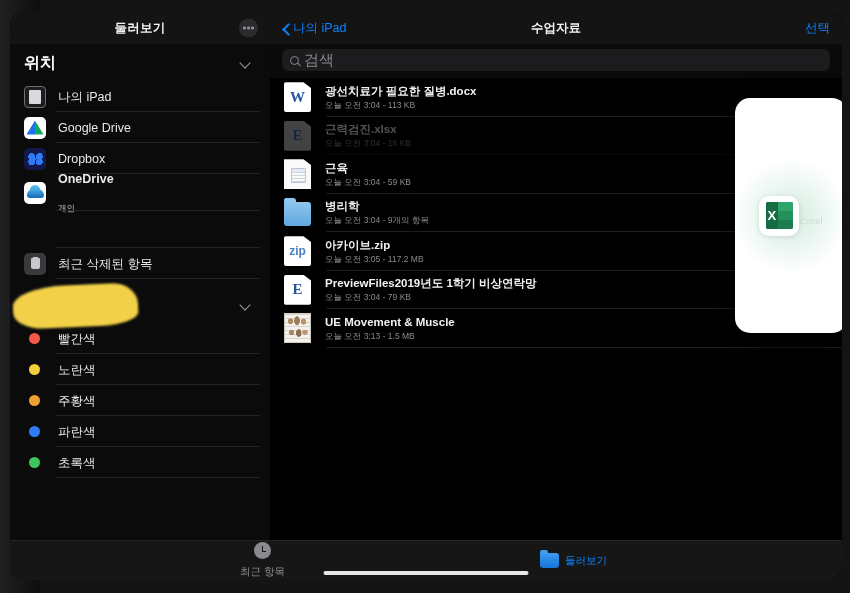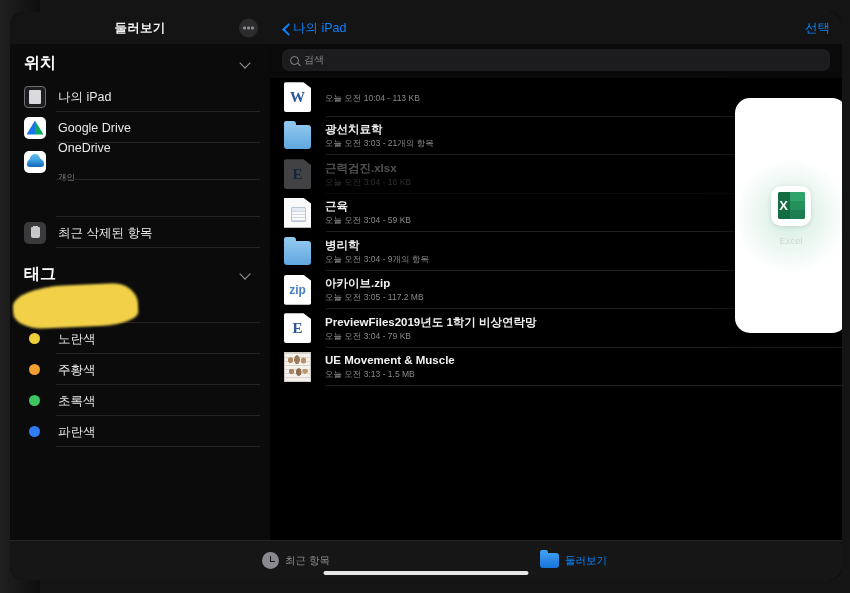--- a/index.html
+++ b/index.html
@@ -75,21 +75,21 @@
   .sb-row {
     display: flex; align-items: center;
     height: 31px; padding: 0 14px;
     position: relative;
     margin-left: 0;
   }
   .sb-row::after {
     content: ""; position: absolute; left: 46px; right: 10px; bottom: 0;
     height: 1px; background: #242424;
   }
-  .sb-row.tall { height: 37px; }
+  .sb-row.tall { height: 37px; font-weight: bold; }
   .sb-icon { width: 22px; height: 22px; flex: none; margin-right: 12px; border-radius: 5px; position: relative; overflow: hidden;}
   .sb-text { display:flex; flex-direction:column; justify-content:center;}
   .sb-label { font-size: 12.5px; color: #e9e9ea; line-height: 14px;}
   .sb-sub { font-size: 8.5px; color: #8a8a8e; line-height: 11px; margin-top:17px;}
 
   
   .ic-ipad { background:#1d1d1f; border:1.6px solid #6e6e73; border-radius:4px; }
   .ic-ipad::after{content:"";position:absolute;inset:3px 4px;background:#d9d9de;border-radius:1px;}
   .ic-gdrive { background:#ffffff; }
   .ic-gdrive::after{
@@ -176,21 +176,21 @@
   }
   #select-button { margin-left:auto; color:#0a84ff; font-size:12.5px; z-index:2;}
 
   #search-wrap { padding: 5px 12px 7px 12px; background:#0a0a0a; flex:none;}
   #search-field {
     height: 22px; border-radius: 7px; background:#1c1c1e;
     display:flex; align-items:center; padding: 0 8px; gap:5px;
   }
   .search-glass { width:9px;height:9px;border:1.3px solid #8a8a8e;border-radius:50%;position:relative;flex:none;}
   .search-glass::after{content:"";position:absolute;right:-3.2px;bottom:-2.2px;width:4px;height:1.3px;background:#8a8a8e;transform:rotate(45deg);}
-  #search-placeholder { font-size:10px; color:#8a8a8e;}
+  #search-placeholder { font-size:15px; color:#8a8a8e;}
 
   #file-list { flex:1; overflow:hidden; position:relative;}
   .file-row {
     display:flex; align-items:center; height:38.5px;
     padding: 0 12px 0 14px; position:relative;
   }
   .file-row::after{
     content:"";position:absolute;left:56px;right:0;bottom:0;height:1px;background:#1f1f1f;
   }
   .file-row.dimmed { opacity: 0.33; }
@@ -248,21 +248,21 @@
 
   
   #tab-bar {
     position:absolute; left:0; bottom:0; width:832px; height:40px;
     background:#161616;
     display:flex; align-items:center;
     border-top:1px solid #242424;
     z-index: 5;
   }
   .tab-item { display:flex; align-items:center; gap:6px; position:absolute; }
-  #tab-recents { left: 252px; }
+  #tab-recents { left: 230px; flex-direction: column; }
   #tab-browse { left: 530px; }
   .tab-label { font-size:10.5px;}
   #tab-recents .tab-label { color:#8a8a8e;}
   #tab-browse .tab-label { color:#0a84ff;}
   .ic-clock {
     width:17px;height:17px;border-radius:50%;background:#8a8a8e;position:relative;
   }
   .ic-clock::after{content:"";position:absolute;left:8px;top:4px;width:1.3px;height:5px;background:#161616;}
   .ic-clock::before{content:"";position:absolute;left:8px;top:8.5px;width:4.5px;height:1.3px;background:#161616;}
   .ic-folder-blue {
@@ -279,21 +279,21 @@
     z-index: 9;
   }
 
   
   #excel-card {
     position:absolute; left:725px; top:86px;
     width:112px; height:235px;
     background:#ffffff; border-radius:15px;
     z-index: 30;
     box-shadow: 0 8px 28px rgba(0,0,0,.65);
-    display:flex; flex-direction:column; align-items:center; justify-content:center;
+    display:flex; flex-direction:row; align-items:center; justify-content:center;
   }
   #excel-glow{
     position:absolute; left:50%; top:50%; transform:translate(-50%,-50%);
     width:120px;height:120px;border-radius:50%;
     background: radial-gradient(circle, rgba(33,160,100,.20) 0%, rgba(33,160,100,0) 68%);
   }
   #excel-icon-tile {
     width:40px;height:40px;border-radius:10px;background:#fff;
     box-shadow:0 1px 5px rgba(0,0,0,.12);
     display:flex;align-items:center;justify-content:center;position:relative;z-index:2;
@@ -346,20 +346,26 @@
         <span class="sb-text">
             <span class="sb-label">나의 iPad</span>
           </span>
       </div>
       <div class="sb-row">
         <span class="sb-icon ic-gdrive"></span>
         <span class="sb-text">
             <span class="sb-label">Google Drive</span>
           </span>
       </div>
+      <div class="sb-row">
+        <span class="sb-icon ic-dropbox"></span>
+        <span class="sb-text">
+            <span class="sb-label">Dropbox</span>
+          </span>
+      </div>
       <div class="sb-row tall">
         <span class="sb-icon ic-onedrive"></span>
         <span class="sb-text">
           <span class="sb-label">OneDrive</span>
           <span class="sb-sub">개인</span>
         </span>
       </div>
       <div class="sb-row tall">
         <span class="sb-icon"></span>
         <span class="sb-text">
@@ -384,66 +390,61 @@
       </div>
       <div class="sb-row">
         <span class="tag-dot" style="background:#f0d03a"></span>
         <span class="sb-label">노란색</span>
       </div>
       <div class="sb-row">
         <span class="tag-dot" style="background:#f0a030"></span>
         <span class="sb-label">주황색</span>
       </div>
       <div class="sb-row">
+        <span class="tag-dot" style="background:#2f7df6"></span>
+        <span class="sb-label">파란색</span>
+      </div>
+      <div class="sb-row">
         <span class="tag-dot" style="background:#3fc55f"></span>
         <span class="sb-label">초록색</span>
-      </div>
-      <div class="sb-row">
-        <span class="tag-dot" style="background:#2f7df6"></span>
-        <span class="sb-label">파란색</span>
       </div>
 
       <div id="redaction-blob"></div>
     </div>
 
     <div id="main">
 
       <div id="main-header">
         <span id="back-button">
           <span class="chev-left"></span>
           <span>나의 iPad</span>
         </span>
+        <span id="main-title">수업자료</span>
         <span id="select-button">선택</span>
       </div>
 
       <div id="search-wrap">
         <div id="search-field">
           <span class="search-glass"></span>
           <span id="search-placeholder">검색</span>
         </div>
       </div>
 
       <div id="file-list">
 
         <div class="file-row">
           <span class="file-icon fi-doc fi-word">
             <span class="glyph">W</span>
           </span>
           <span class="file-text">
-            <span class="file-meta">오늘 오전 10:04 - 113 KB</span>
-          </span>
-        </div>
-
-        <div class="file-row">
-          <span class="file-icon fi-folder"></span>
-          <span class="file-text">
-            <span class="file-name">광선치료학</span>
-            <span class="file-meta">오늘 오전 3:03 - 21개의 항목</span>
-          </span>
-        </div>
+            <span class="file-name">광선치료가 필요한 질병.docx</span>
+            <span class="file-meta">오늘 오전 3:04 - 113 KB</span>
+          </span>
+        </div>
+
 
         <div class="file-row dimmed">
           <span class="file-icon fi-doc fi-excel">
             <span class="glyph">E</span>
           </span>
           <span class="file-text">
             <span class="file-name">근력검진.xlsx</span>
             <span class="file-meta">오늘 오전 3:04 - 16 KB</span>
           </span>
         </div>

